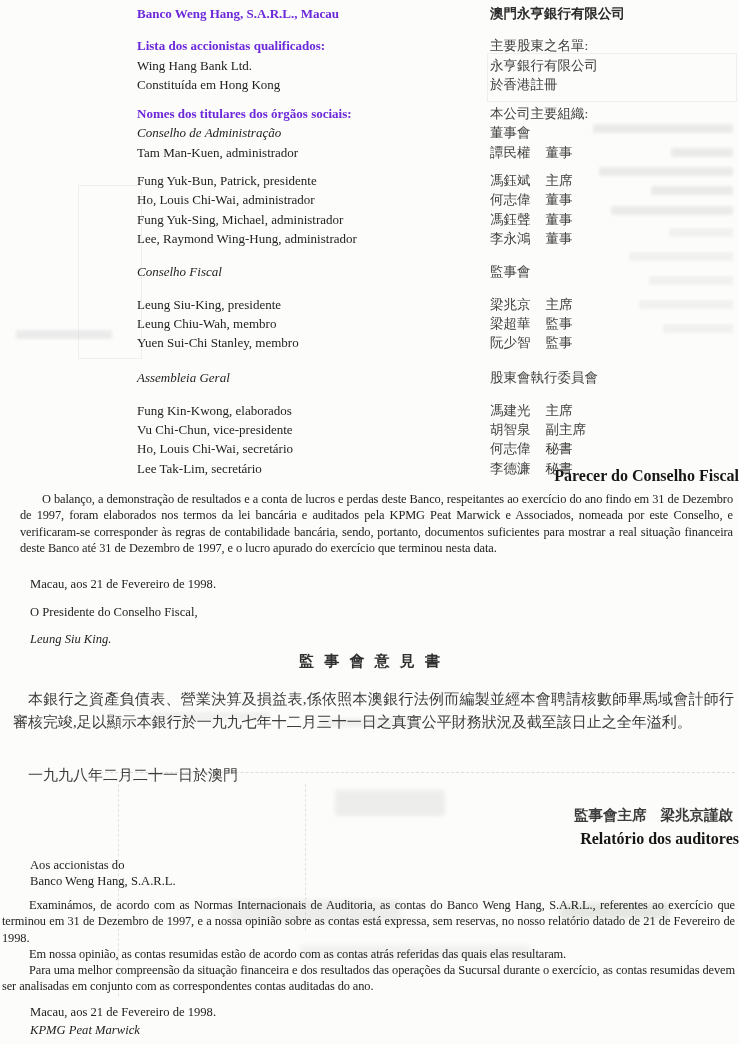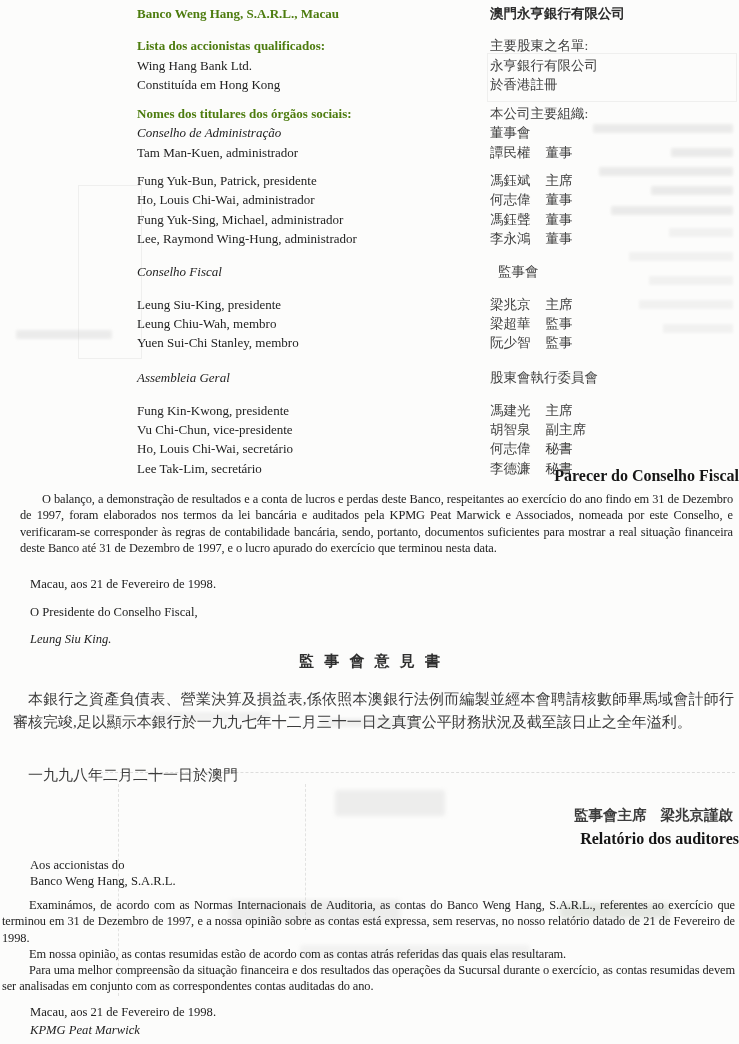--- a/index.html
+++ b/index.html
@@ -15,28 +15,28 @@
   .listing{position:absolute;top:4px;left:0;right:0;}
   .lrow{
     display:grid;
     grid-template-columns:353px 1fr;
     margin-left:137px;
     line-height:19.3px;
     min-height:19.3px;
   }
   .pt{font-size:13px;}
   .zh{font-size:13.5px;color:#414141;}
-  .bold{font-weight:bold;color:#4d7c0f;}
+  .bold{font-weight:bold;color:#6d28d9;}
   .zh.bold{color:#2b2b2b;}
   .italic{font-style:italic;}
   .role{margin-left:15px;}
   .gap-lg{margin-top:13px;}
   .gap-md{margin-top:10px;}
   .gap-grp{margin-top:9px;}
-  .gap-sec{margin-top:14px;gap:8px;}
+  .gap-sec{margin-top:14px;}
   .gap-sec2{margin-top:16px;}
   .gap-sub{margin-top:13px;}
   
   .sec{position:absolute;left:0;right:0;}
   .sec-parecer{top:468px;}
   .sec-zh{top:652px;}
   .sec-auditors{top:831px;}
   .h-center{
     text-align:right;font-weight:bold;font-size:16px;color:#161616;line-height:16px;
   }
@@ -172,21 +172,21 @@
     <div class="lrow">
       <span class="pt">Yuen Sui-Chi Stanley, membro</span>
       <span class="zh"><span>阮少智</span><span class="role">監事</span></span>
     </div>
 
     <div class="lrow gap-sec2">
       <span class="pt italic">Assembleia Geral</span>
       <span class="zh">股東會執行委員會</span>
     </div>
     <div class="lrow gap-sub">
-      <span class="pt">Fung Kin-Kwong, presidente</span>
+      <span class="pt">Fung Kin-Kwong, elaborados</span>
       <span class="zh"><span>馮建光</span><span class="role">主席</span></span>
     </div>
     <div class="lrow">
       <span class="pt">Vu Chi-Chun, vice-presidente</span>
       <span class="zh"><span>胡智泉</span><span class="role">副主席</span></span>
     </div>
     <div class="lrow">
       <span class="pt">Ho, Louis Chi-Wai, secretário</span>
       <span class="zh"><span>何志偉</span><span class="role">秘書</span></span>
     </div>

